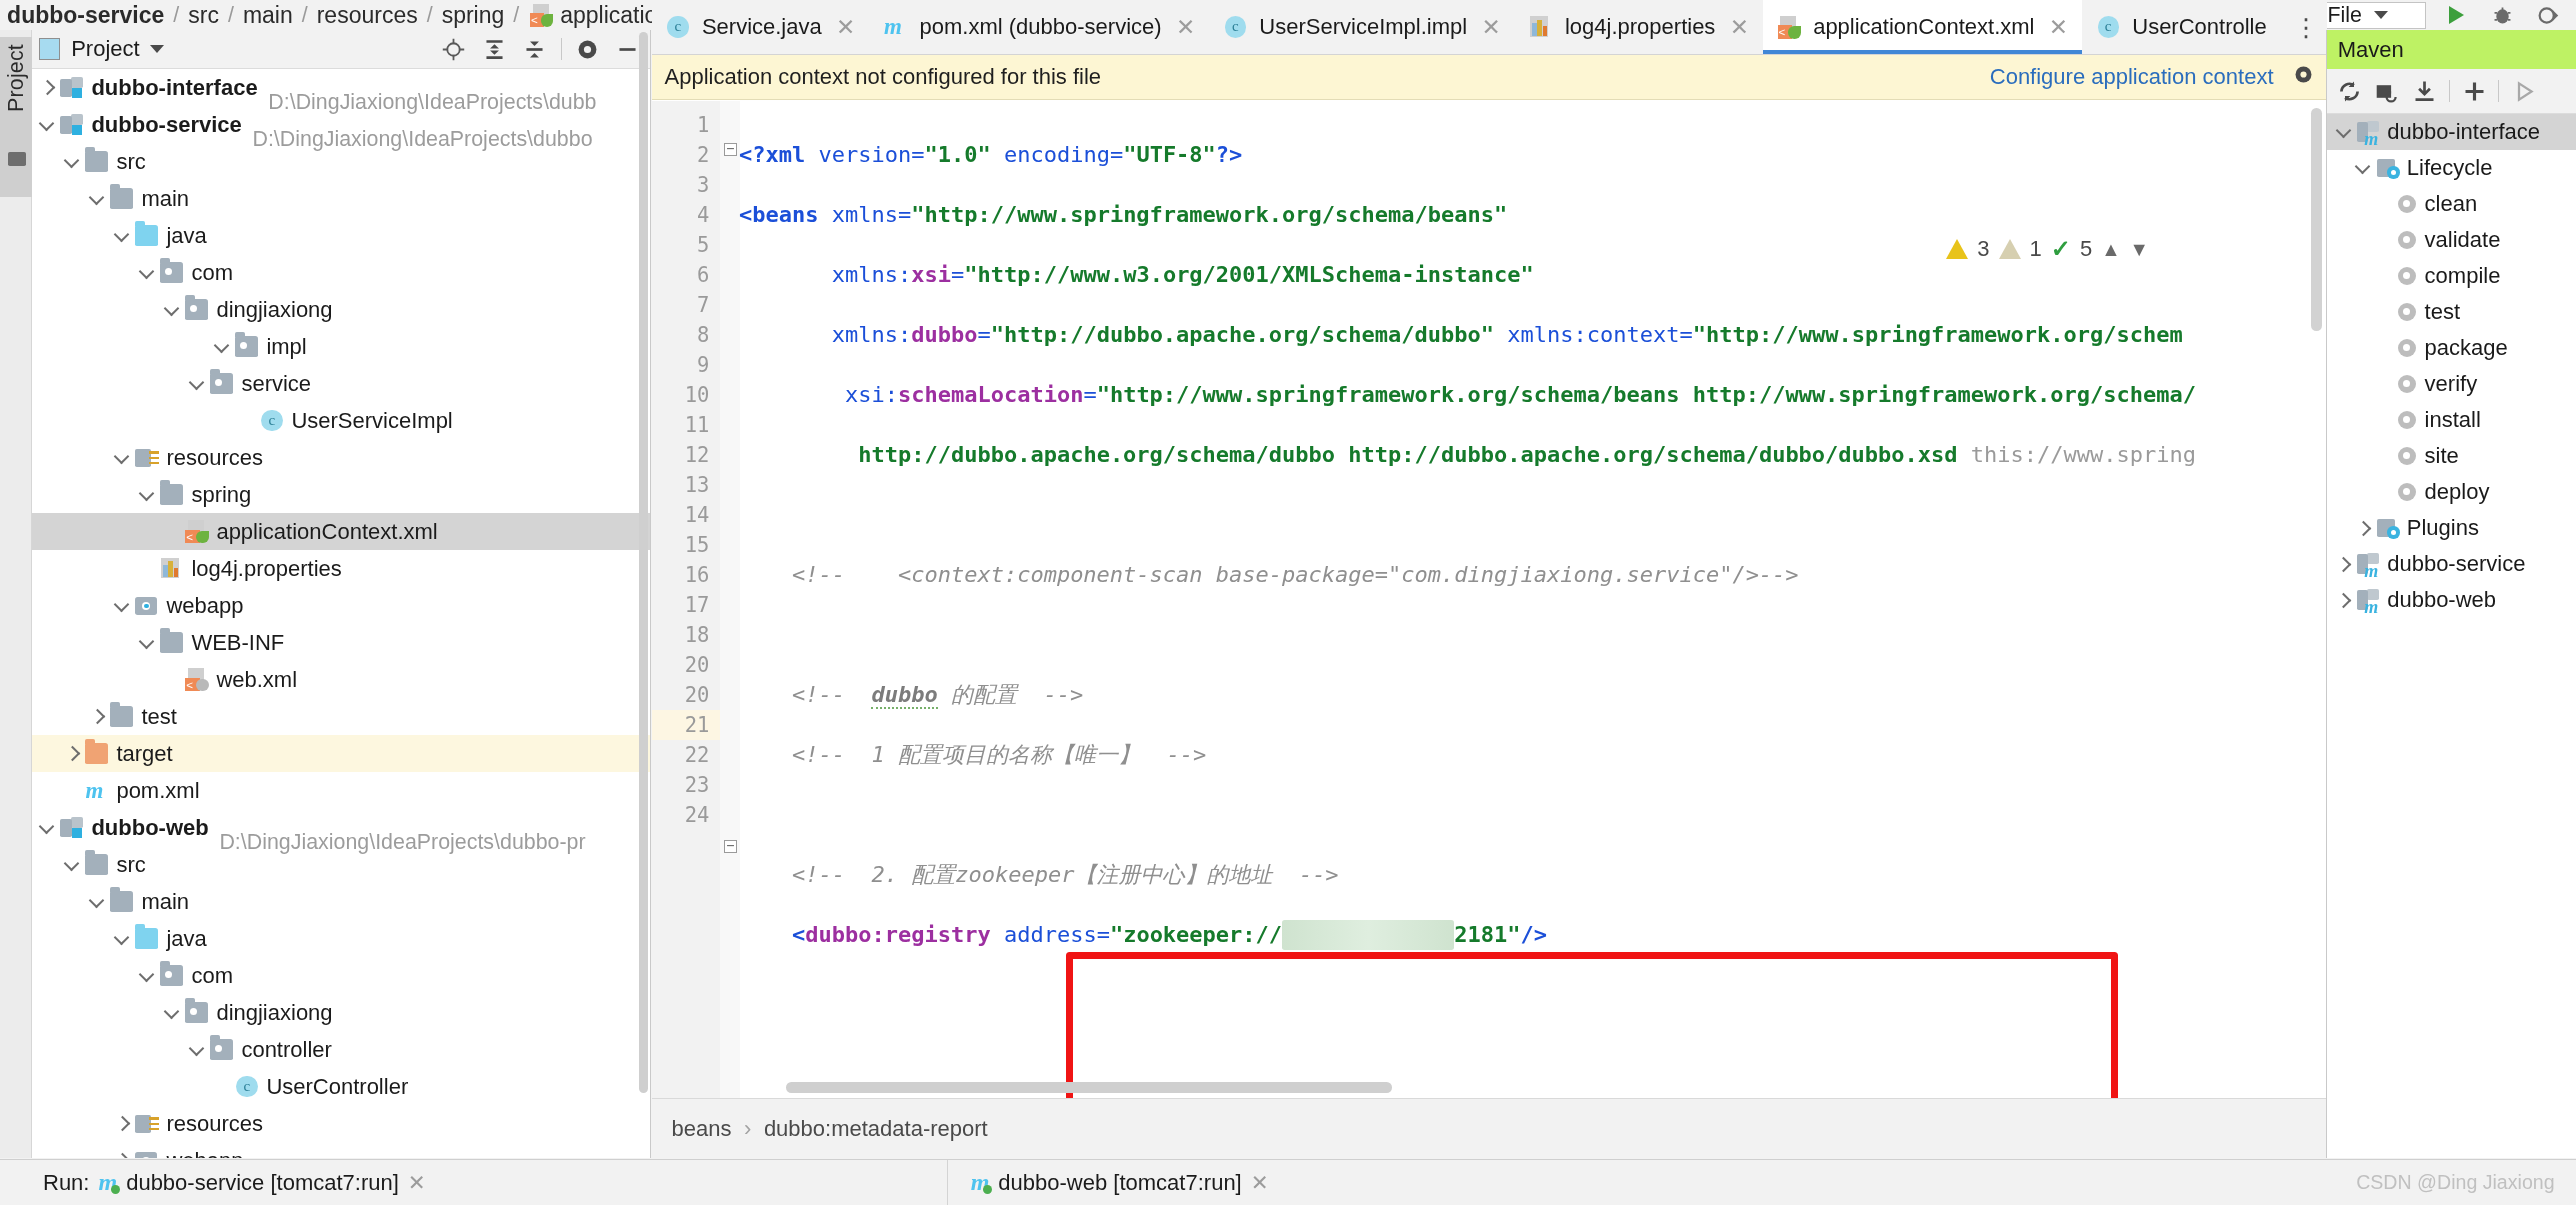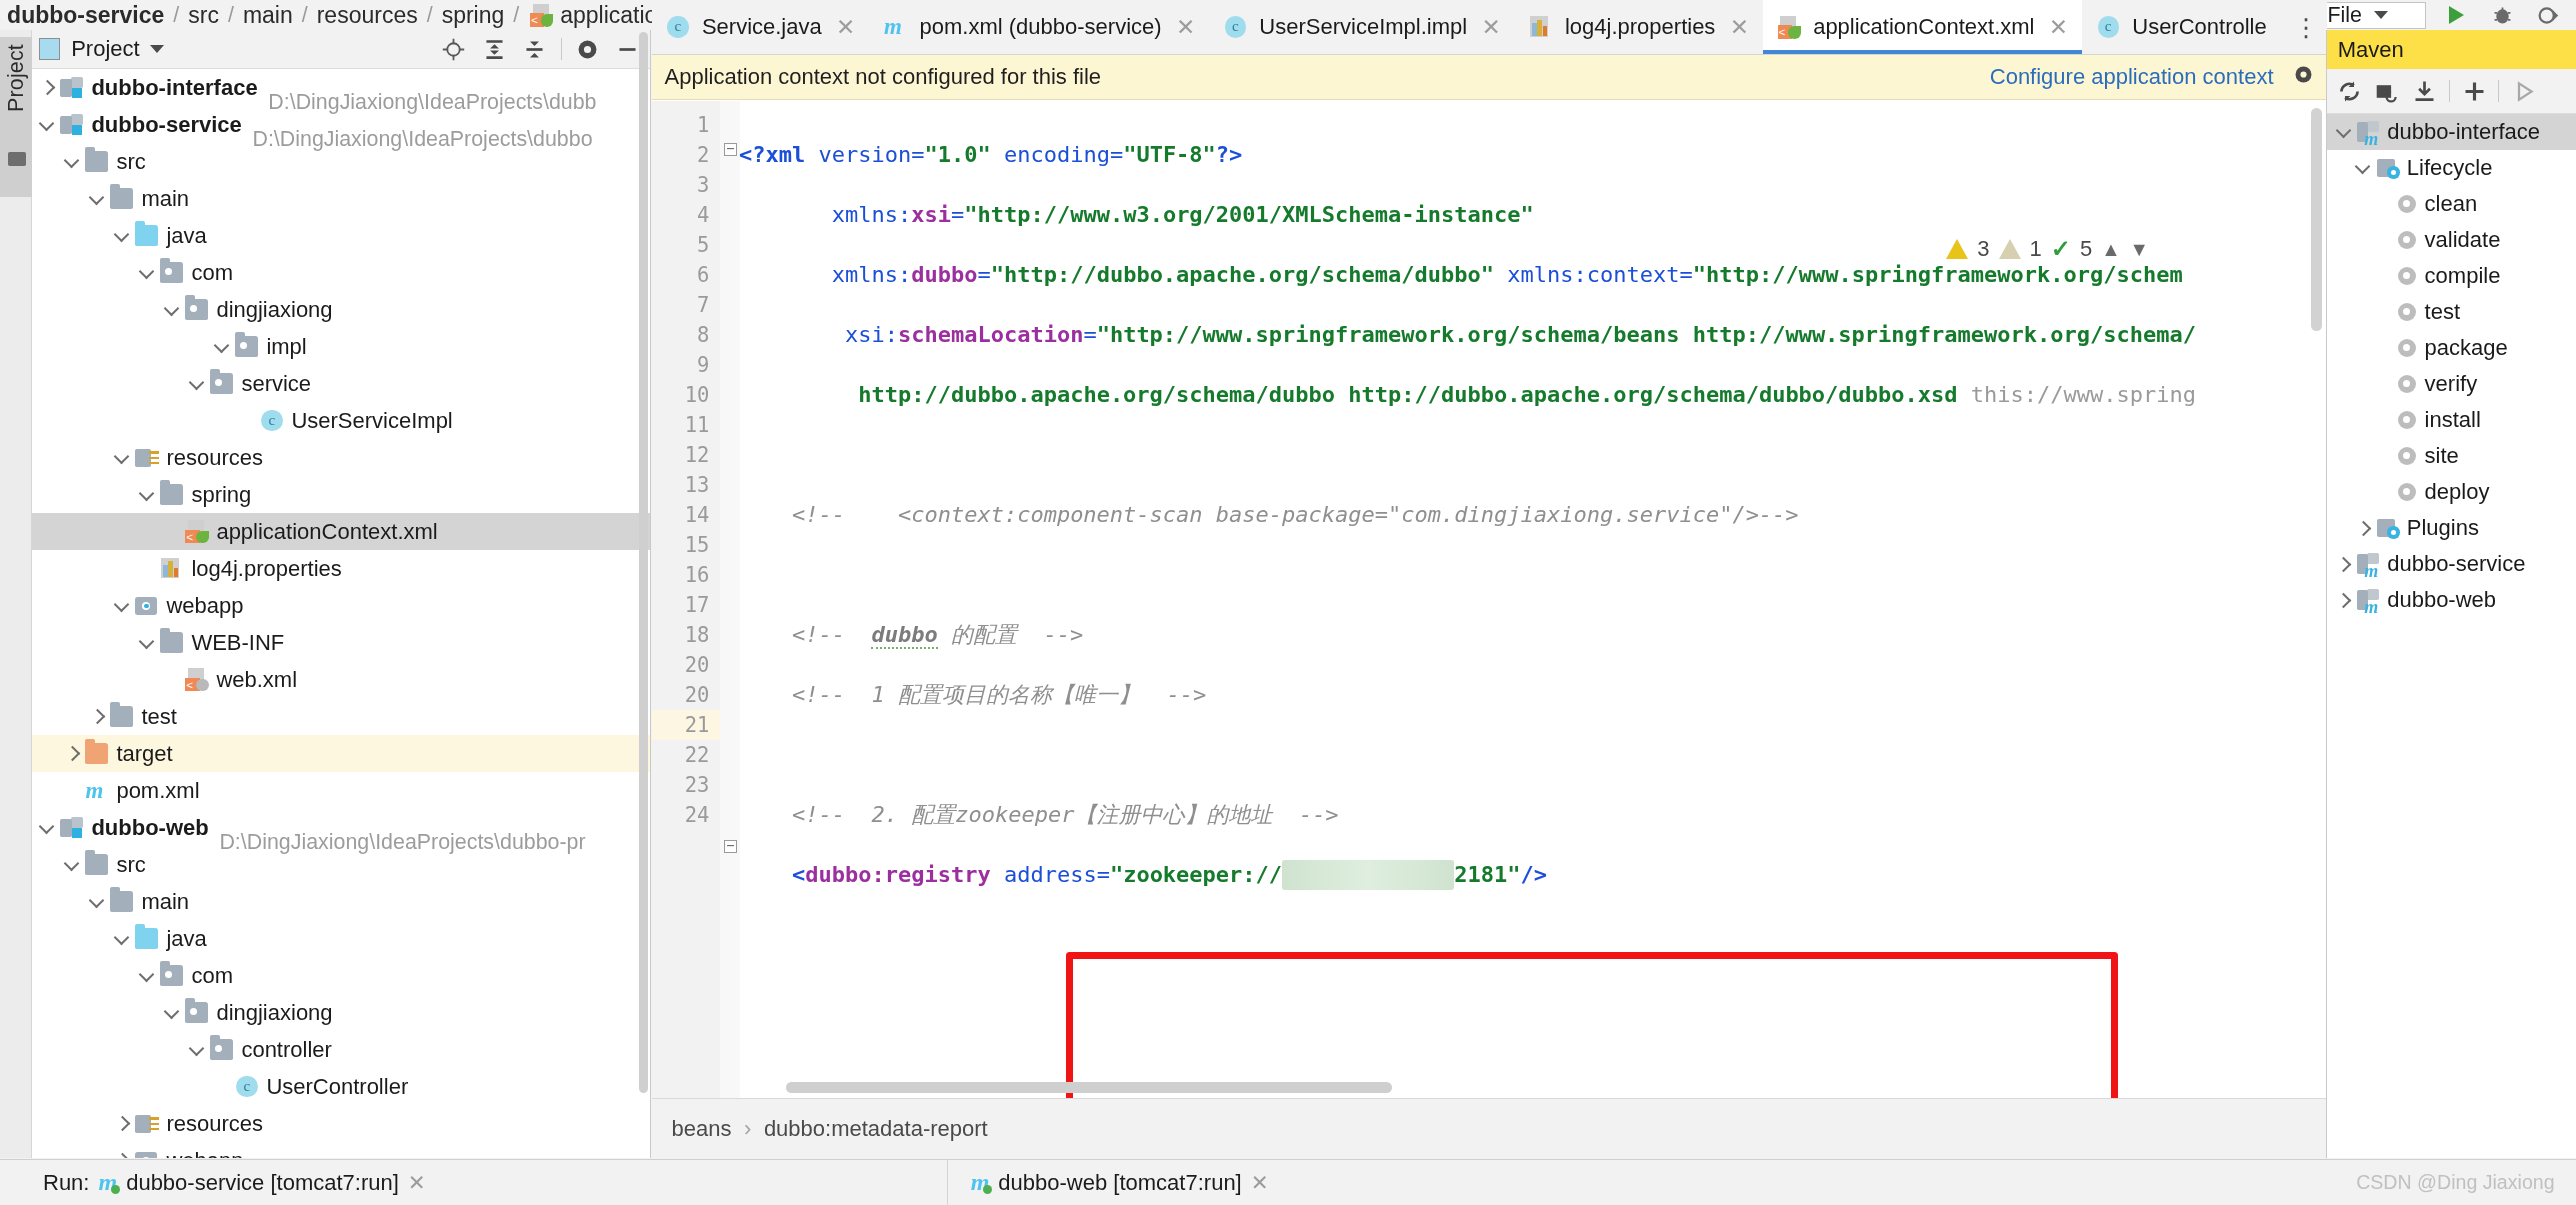--- a/index.html
+++ b/index.html
@@ -220,21 +220,21 @@
     display: flex; align-items: center; padding-left: 19.6px;
     font-size: 22px; color: #4a4a4a;
   }
   .breadcrumb-bottom .bsep { margin: 0 12.5px; color: #a3a3a3; }
 
   
   .maven-panel {
     position: absolute; right: 0; top: 30px; width: 250px; height: 1128px;
     background: #ffffff; border-left: 0.9px solid #c9c9c9;
   }
-  .mv-header { height: 39px; background: #fde047; display: flex; align-items: center; padding: 0 10.7px; font-size: 22px; }
+  .mv-header { height: 39px; background: #bef264; display: flex; align-items: center; padding: 0 10.7px; font-size: 22px; }
   .mv-tools { height: 45px; background: #f2f2f2; border-bottom: 0.9px solid #dcdcdc; display: flex; align-items: center; gap: 10.7px; padding: 0 9px; }
   .mv-row { display: flex; align-items: center; height: 36px; padding-left: 5.3px; font-size: 22px; white-space: nowrap; }
   .mv-row.sel { background: #d4d4d4; }
   .ic-gear { width: 21.4px; height: 21.4px; position: relative; flex: 0 0 21.4px; margin-right: 7.1px; }
   .ic-gear::before { content:""; position:absolute; left:1.8px; top:1.8px; width:18px; height:18px; background:#bdbdbd; border-radius:50%; }
   .ic-gear::after { content:""; position:absolute; left:7.1px; top:7.1px; width:7.1px; height:7.1px; background:#fff; border-radius:50%; }
   .ic-lc { width: 23px; height: 21.4px; position: relative; flex: 0 0 23px; margin-right: 7.1px; }
   .ic-lc .f { position: absolute; left:0; top:1.8px; width:18px; height:18px; background:#a3b0bb; border-radius:1.8px; }
   .ic-lc .g { position: absolute; left:10.7px; top:9px; width:12.5px; height:12.5px; background:#3ab3e0; border-radius:50%; }
   .ic-lc .g::after { content:""; position:absolute; left:3.6px; top:3.6px; width:5.3px; height:5.3px; background:#fff; border-radius:50%; }
@@ -696,20 +696,21 @@
           <div class="gline">23</div>
           <div class="gline">24</div>
         </div>
       <div class="foldcol">
         <span class="fold" style="top:42px;">−</span>
         <span class="fold" style="top:739px;">−</span>
       </div>
 
       <div class="code">
 <div class="ln"><span class="tagc">&lt;?xml </span><span class="attrc">version=</span><span class="strc">"1.0"</span><span class="attrc"> encoding=</span><span class="strc">"UTF-8"</span><span class="tagc">?&gt;</span></div>
+<div class="ln"><span class="tagc">&lt;beans </span><span class="attrc">xmlns=</span><span class="strc">"http://www.springframework.org/schema/beans"</span></div>
 <div class="ln">       <span class="attrc">xmlns:</span><span class="nsc">xsi</span><span class="attrc">=</span><span class="strc">"http://www.w3.org/2001/XMLSchema-instance"</span></div>
 <div class="ln">       <span class="attrc">xmlns:</span><span class="nsc">dubbo</span><span class="attrc">=</span><span class="strc">"http://dubbo.apache.org/schema/dubbo"</span> <span class="attrc">xmlns:context=</span><span class="strc">"http://www.springframework.org/schem</span></div>
 <div class="ln">        <span class="attrc">xsi:</span><span class="nsc">schemaLocation</span><span class="attrc">=</span><span class="strc">"http://www.springframework.org/schema/beans http://www.springframework.org/schema/</span></div>
 <div class="ln">         <span class="strc">http://dubbo.apache.org/schema/dubbo http://dubbo.apache.org/schema/dubbo/dubbo.xsd</span> <span class="cmt" style="color:#9a9a9a;font-style:normal;">this://www.spring</span></div>
 <div class="ln"> </div>
 <div class="ln"><span class="cmt">    &lt;!--    &lt;context:component-scan base-package="com.dingjiaxiong.service"/&gt;--&gt;</span></div>
 <div class="ln"> </div>
 <div class="ln"><span class="cmt">    &lt;!--  <b class="squig">dubbo</b> 的配置  --&gt;</span></div>
 <div class="ln"><span class="cmt">    &lt;!--  1 配置项目的名称【唯一】  --&gt;</span></div>
 <div class="ln"> </div>

